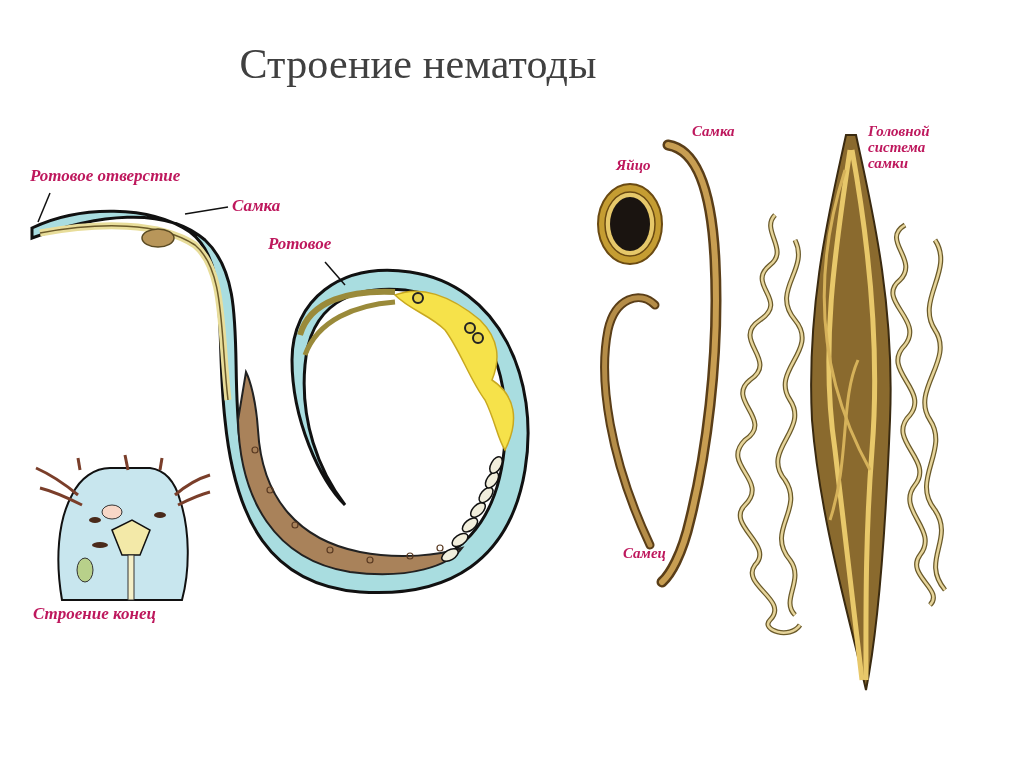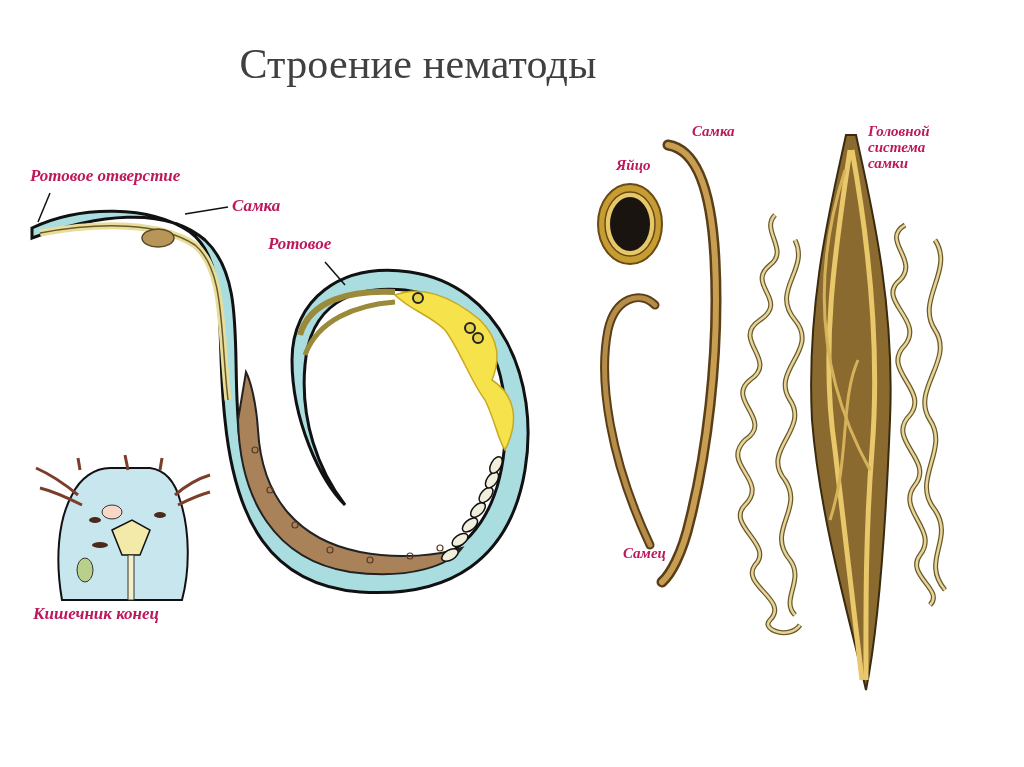--- a/index.html
+++ b/index.html
@@ -151,21 +151,21 @@
     <g fill="none" stroke="#d6b25a" stroke-width="3">
       <path d="M845,170 C810,280 820,380 870,470"></path>
       <path d="M858,360 C840,400 850,460 830,520"></path>
     </g>
   </g>
 </svg>
 
 <div class="label" style="left:30px; top:167px;text-align:right;">Ротовое отверстие</div>
 <div class="label" style="left:232px; top:197px;">Самка</div>
 <div class="label" style="left:268px; top:235px;">Ротовое</div>
-<div class="label" style="left:33px; top:605px;">Кишечник конец</div>
+<div class="label" style="left:33px; top:605px;">Строение конец</div>
 
 <div class="label small" style="left:616px; top:158px;">Яйцо</div>
 <div class="label small" style="left:692px; top:124px;">Самка</div>
 <div class="label small" style="left:603px; top:546px;margin-left:20px;">Самец</div>
 <div class="label small" style="left:868px; top:124px;">
   <div>Головной</div>
   <div>система</div>
   <div>самки</div>
 </div>
 

